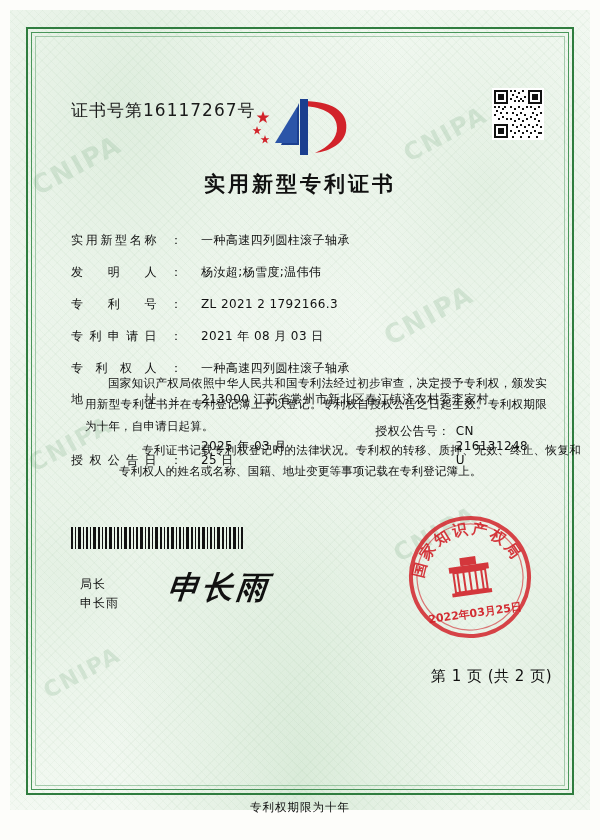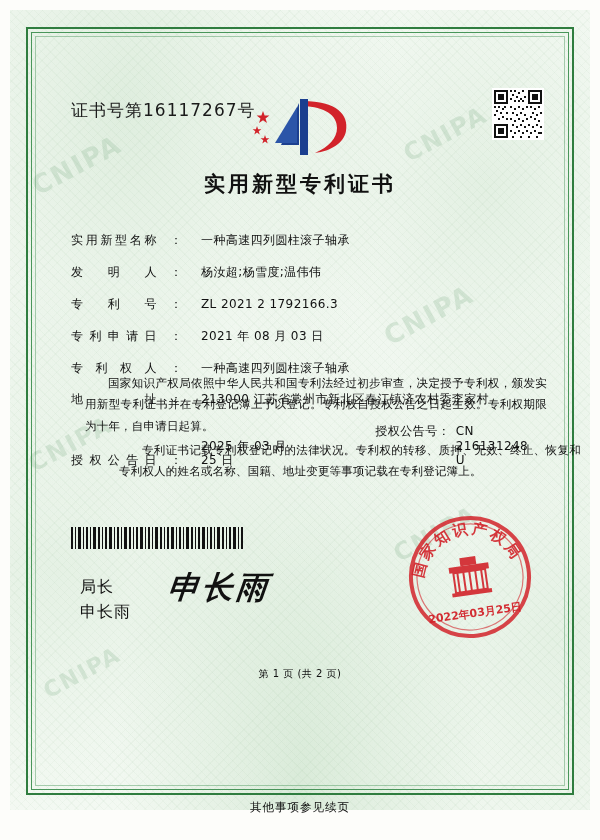--- a/index.html
+++ b/index.html
@@ -209,21 +209,21 @@
     right: 18px;
     top: 458px;
     width: 128px;
     height: 128px;
   }
 
   .signature-block {
     position: absolute;
     left: 32px;
     top: 520px;
-    font-size: 16px;
+    font-size: 12px;
     color: #111;
     line-height: 1.55;
     letter-spacing: 1px;
   }
 
   .handwriting {
     position: absolute;
     left: 120px;
     top: 512px;
     font-family: "DejaVu Serif", "Liberation Serif", serif;
@@ -233,22 +233,22 @@
     color: #111;
     letter-spacing: 3px;
     transform: skewX(-6deg);
   }
 
   .page-no {
     position: absolute;
     left: 0;
     right: 0;
     top: 612px;
-    text-align: center;
-    font-size: 10px;
+    text-align: right;
+    font-size: 15px;
     color: #111;
     letter-spacing: 0.5px;
   }
 
   .footer-note {
     position: absolute;
     left: 0;
     right: 0;
     top: 800px;
     text-align: center;
@@ -520,14 +520,14 @@
           </g>
 
           <text x="64" y="104" text-anchor="middle" font-size="11" font-weight="bold" fill="#d2232a" opacity="0.95">2022年03月25日</text>
         </g>
       </svg>
     </div>
 
     <div class="page-no">第 1 页 (共 2 页)</div>
   </div>
 
-  <div class="footer-note">其他事项参见续页</div>
+  <div class="footer-note">专利权期限为十年</div>
 </div>
 
 </body></html>

